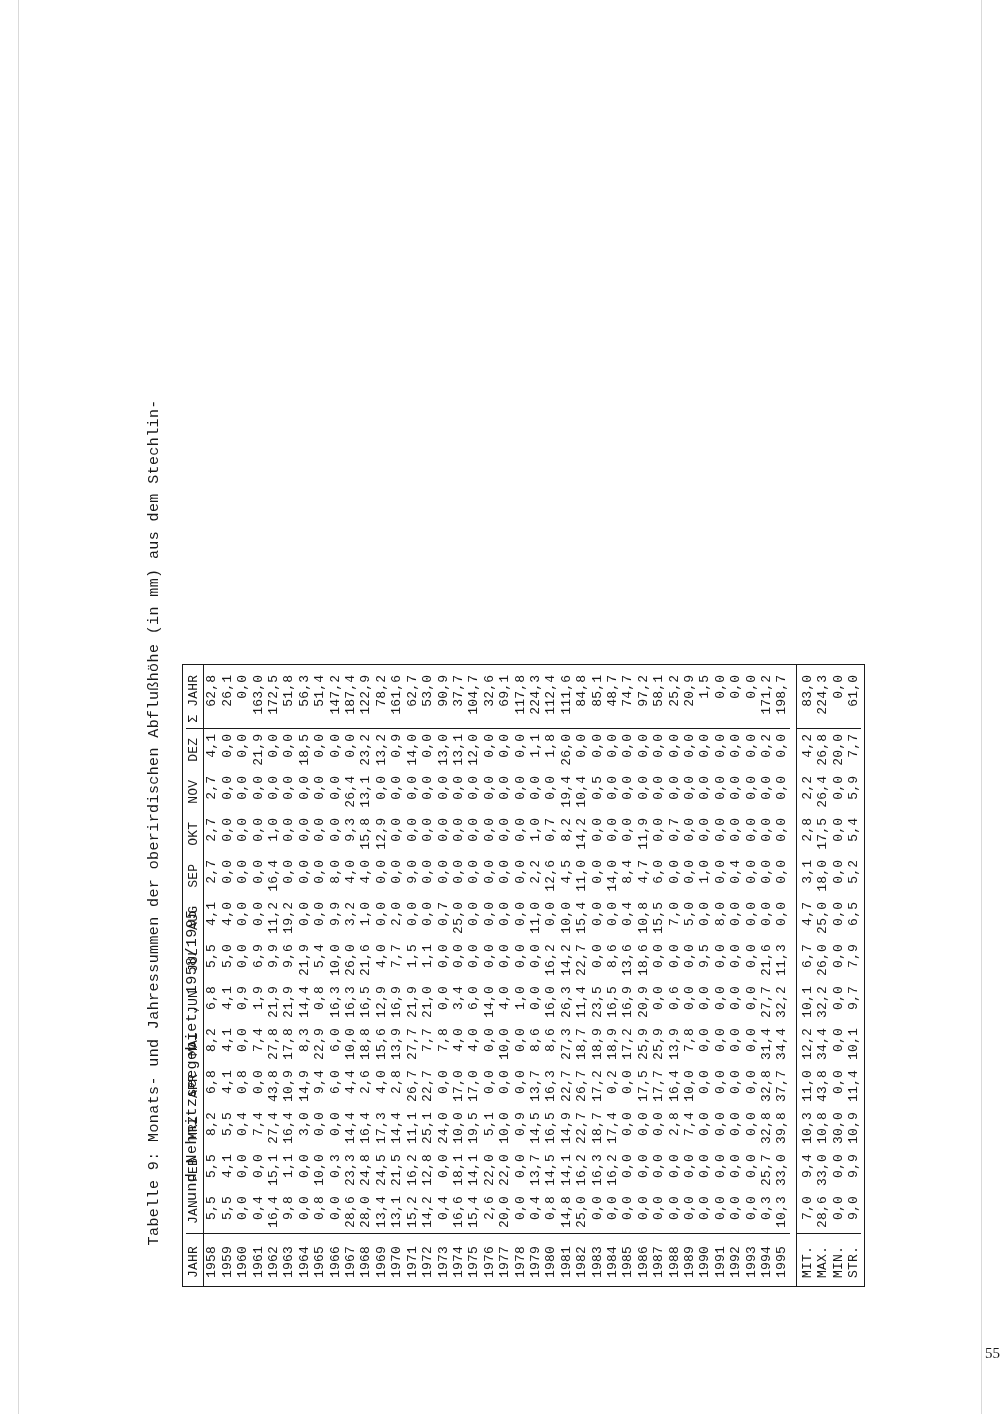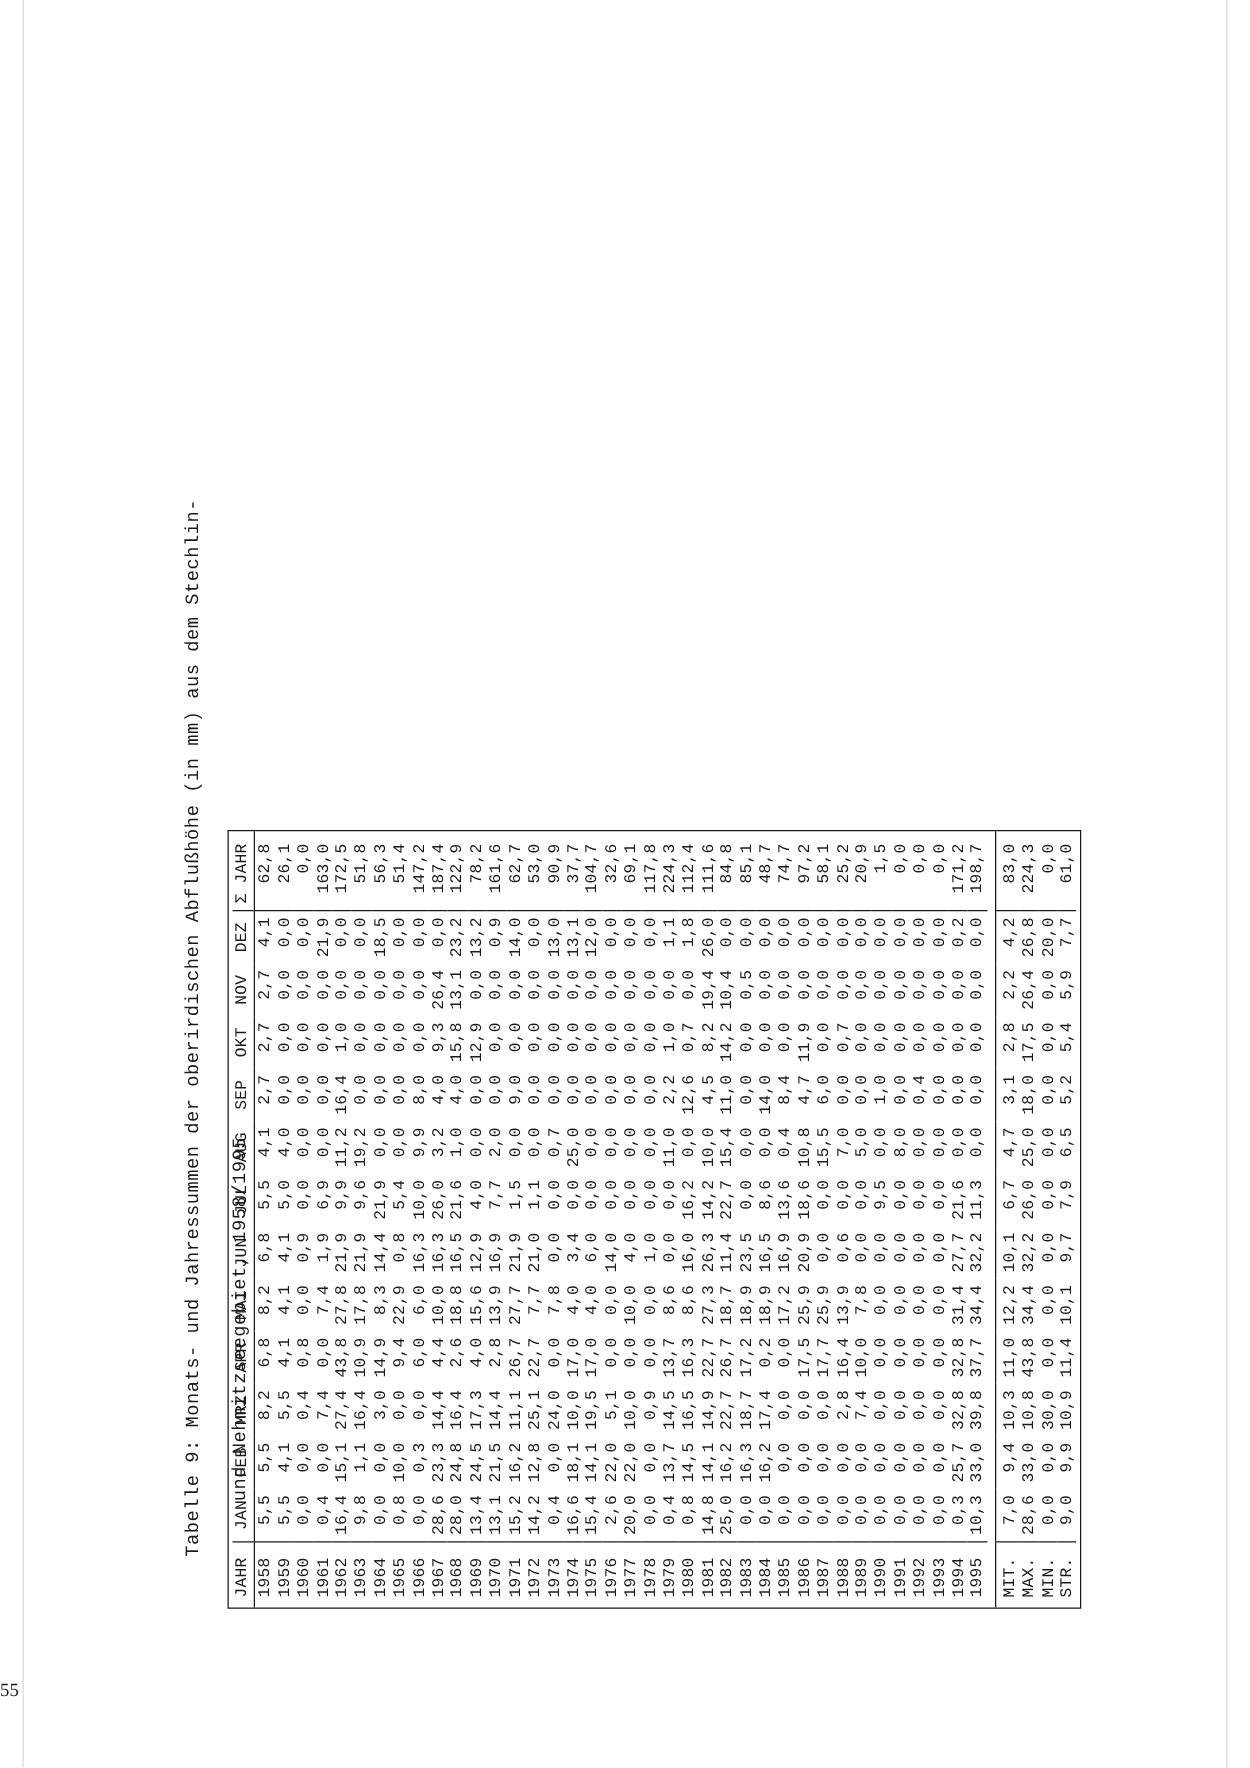--- a/index.html
+++ b/index.html
@@ -106,21 +106,21 @@
   tbody tr.spacer td {
     height: 6px;
     padding: 0;
   }
 
   .page-number {
     position: absolute;
     left: 0;
     right: 0;
     top: 1345px;
-    text-align: left;
+    text-align: right;
     font-size: 15px;
     font-family: "Liberation Serif", serif;
   }
 </style>
 </head>
 <body>
 
 <div class="page-edge-left"></div>
 <div class="page-edge-right"></div>
 

